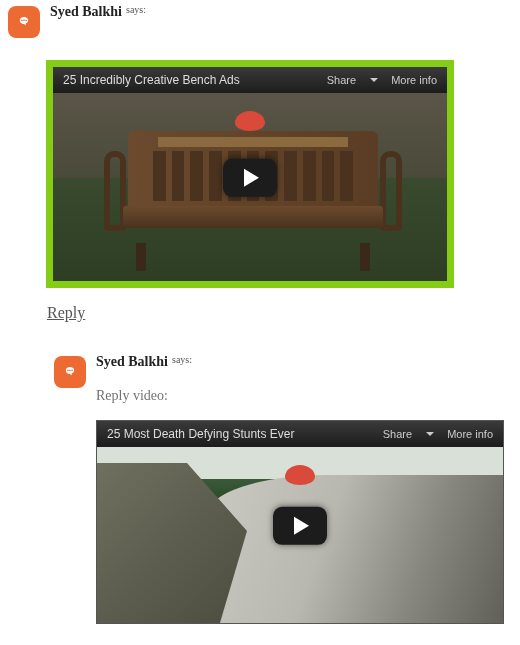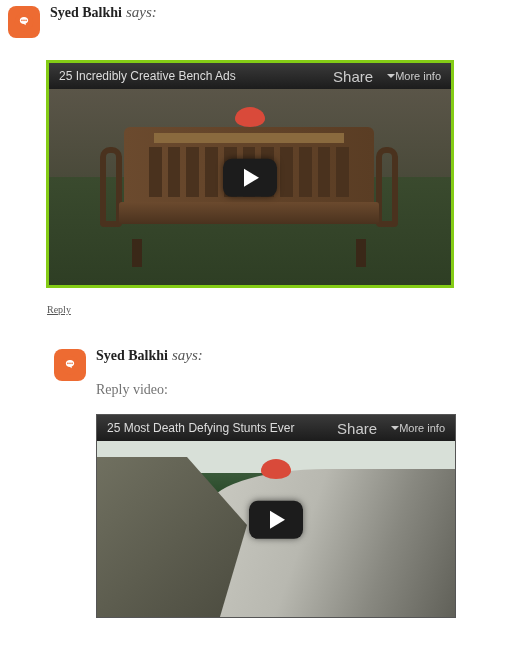--- a/index.html
+++ b/index.html
@@ -1,34 +1,34 @@
 <!DOCTYPE html>
 <html><head>
   <meta charset="utf-8">
   <style>
     * { box-sizing: border-box; margin: 0; padding: 0; }
     body { font-family: Georgia, serif; font-size: 13px; color: #333; background: #fff; width: 520px; }
     .comment { display: flex; padding: 4px 8px 0 8px; }
     .nested { margin-left: 46px; margin-top: 28px; }
     .avatar { width: 32px; height: 32px; border-radius: 8px; background: #ed6b32; display: flex; align-items: center; justify-content: center; flex-shrink: 0; margin-right: 10px; margin-top: 2px; }
     .avatar svg { width: 20px; height: 20px; }
-    .meta-line { display: flex; align-items: center; gap: 4px; }
+    .meta-line { display: flex; align-items: flex-start; gap: 4px; }
     .author { font-weight: bold; color: #222; font-size: 14px; }
-    .says { font-style: italic; color: #555; font-size: 15px; }
+    .says { color: #555; font-size: 10px; }
     .timestamp { font-size: 11px; color: #888; margin-top: 2px; }
     .timestamp a { color: #888; text-decoration: none; }
     .edit { color: #888; }
     .body-text { margin: 18px 0 12px 0; font-size: 14px; color: #737373; }
     .video { position: relative; background: #333; border: 1px solid #555; }
-    .video.v1 { width: 408px; height: 228px; margin-left: 46px; margin-top: 22px; border: 3px solid #84cc16; }
-    .video.v2 { width: 360px; height: 204px; margin-top: 16px; }
+    .video.v1 { width: 408px; height: 228px; margin-left: 46px; margin-top: 22px; border: 7px solid #84cc16; }
+    .video.v2 { width: 408px; height: 204px; margin-top: 16px; }
     .video-title-bar { position: absolute; top: 0; left: 0; right: 0; height: 26px; background: linear-gradient(#3a3a3a, #1c1c1c); display: flex; align-items: center; padding: 0 10px; color: #ddd; font-family: Arial, sans-serif; font-size: 12px; z-index: 5; }
     .video-title { flex: 1; white-space: nowrap; overflow: hidden; }
-    .share { font-size: 15px; margin-right: 14px; color: #ccc; cursor: pointer; }
-    .more-info { font-size: 11px; color: #ccc; display: flex; align-items: center; gap: 0; cursor: pointer; }
+    .share { font-size: 11px; margin-right: 14px; color: #ccc; cursor: pointer; }
+    .more-info { font-size: 11px; color: #ccc; display: flex; align-items: center; gap: 13px; cursor: pointer; }
     .chev { width: 0; height: 0; border-left: 4px solid transparent; border-right: 4px solid transparent; border-top: 4px solid #ccc; display: inline-block; }
     .thumb { position: absolute; top: 26px; left: 0; right: 0; bottom: 0; overflow: hidden; }
     .thumb.bench { background: linear-gradient(#5a5548 0%, #4a4a3a 45%, #3a4a2e 45%, #2e3e24 100%); }
     .bench-obj { position: absolute; left: 55px; top: 38px; width: 290px; height: 130px; }
     .bench-back { position: absolute; top: 0; left: 20px; right: 20px; height: 75px; background: linear-gradient(90deg, #6b4a2e, #5a3d24); border-radius: 6px 6px 0 0; }
     .bench-plaque { position: absolute; top: 6px; left: 30px; right: 30px; height: 10px; background: #8a6a3e; }
     .bench-slats { position: absolute; top: 20px; left: 25px; right: 25px; height: 50px; display: flex; gap: 6px; }
     .bench-slats span { flex: 1; background: #4a321e; }
     .bench-seat { position: absolute; top: 75px; left: 15px; right: 15px; height: 22px; background: linear-gradient(#6b4a2e, #4a321e); border-radius: 3px; }
     .bench-arm { position: absolute; top: 20px; width: 22px; height: 80px; border: 6px solid #4a321e; border-radius: 10px 10px 4px 4px; background: transparent; }
@@ -36,21 +36,21 @@
     .bench-arm.r { right: -4px; }
     .bench-leg { position: absolute; bottom: -10px; width: 10px; height: 28px; background: #3a2818; }
     .bench-leg.l { left: 28px; }
     .bench-leg.r { right: 28px; }
     .thumb.dam { background: linear-gradient(#d8e0d8 0%, #d8e0d8 18%, #3a5a3a 18%, #2a4a2a 30%, #9a9a92 30%, #b0b0a8 100%); }
     .dam-wall { position: absolute; top: 28px; left: 110px; right: 0; bottom: 0; background: linear-gradient(110deg, #cacac2 0%, #b8b8b0 40%, #888880 70%, #606058 100%); border-top-left-radius: 120px 40px; }
     .dam-mtn { position: absolute; top: 16px; left: 0; width: 150px; height: 170px; background: linear-gradient(135deg, #707060, #4a4a3e); clip-path: polygon(0 0, 60% 0, 100% 40%, 80% 100%, 0 100%); }
     .play-btn { position: absolute; left: 50%; top: 50%; transform: translate(-50%, -40%); width: 54px; height: 38px; background: #1c1c1c; border-radius: 9px; display: flex; align-items: center; justify-content: center; cursor: pointer; z-index: 6; box-shadow: 0 0 6px rgba(0,0,0,0.5); }
     .play-btn .tri { width: 0; height: 0; border-top: 9px solid transparent; border-bottom: 9px solid transparent; border-left: 15px solid #fff; margin-left: 3px; }
     .pin { position: absolute; top: 18px; left: 50%; transform: translateX(-50%); width: 30px; height: 20px; background: #d94a3a; border-radius: 50% 50% 50% 50% / 60% 60% 40% 40%; z-index: 4; }
-    .reply { margin: 16px 0 10px 47px; font-size: 10px; }
+    .reply { margin: 16px 0 10px 47px; font-size: 16px; }
     .reply a { color: #555; text-decoration: underline; }
     .content-col { flex: 1; }
   </style>
 </head>
 <body>
 
 <div class="comment">
   <div class="avatar">
     <svg viewBox="0 0 24 24">
         <circle cx="12" cy="12" r="11" fill="#ed6b32"></circle>

